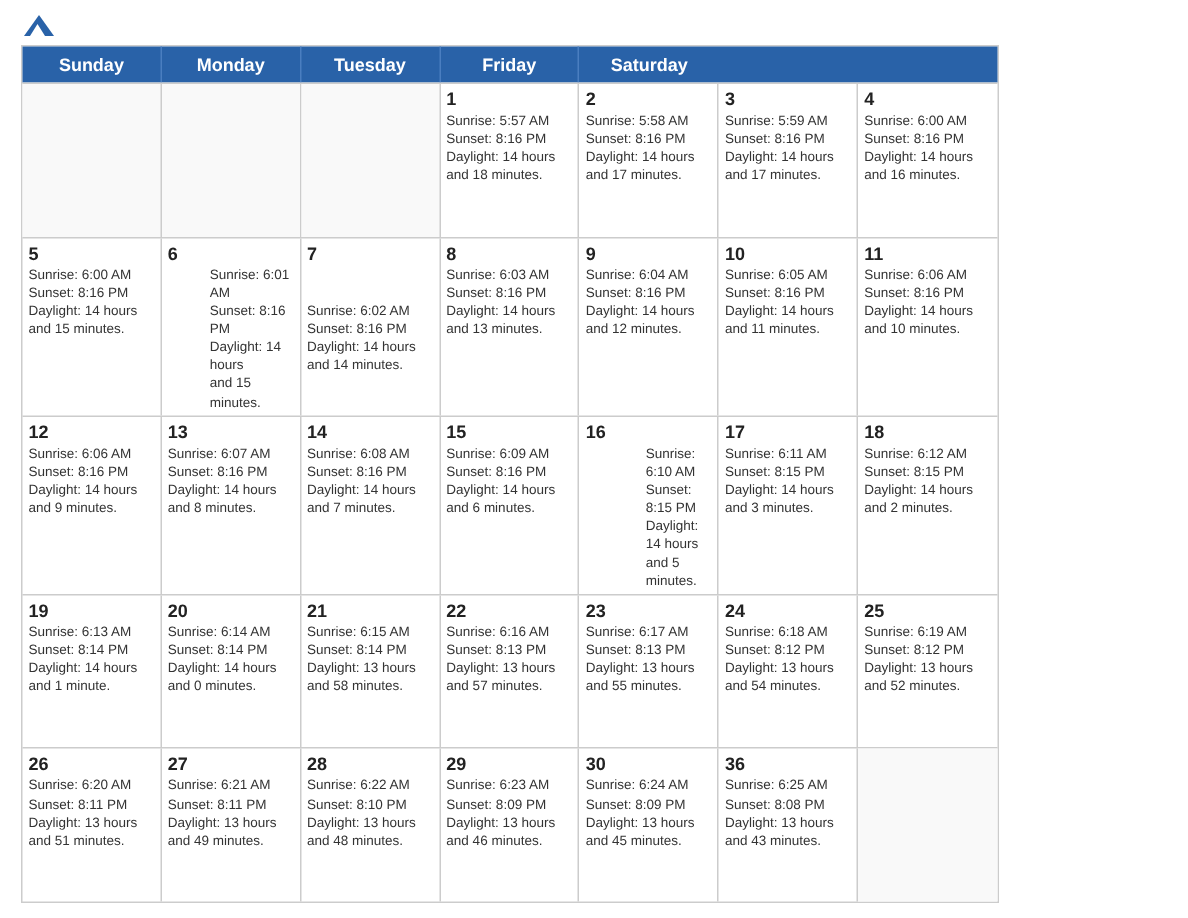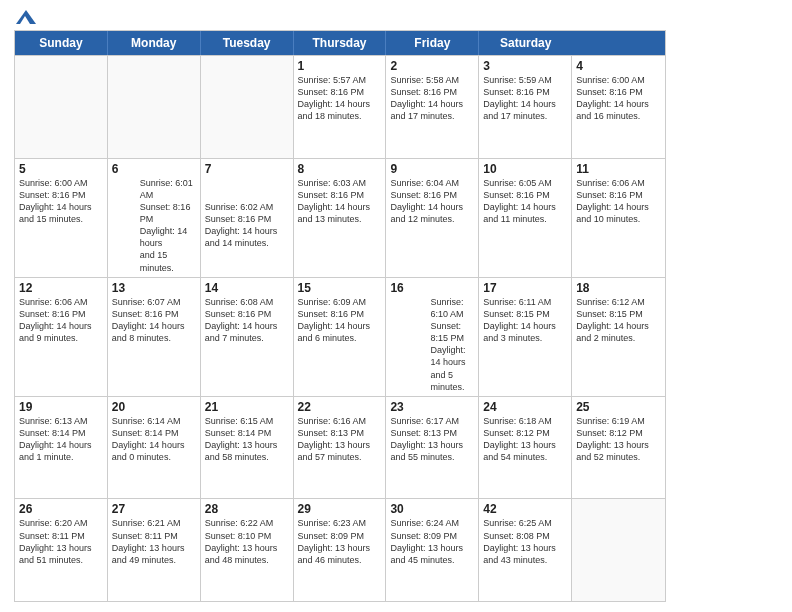--- a/index.html
+++ b/index.html
@@ -122,21 +122,20 @@
       <div class="month-title"></div>
       <div class="location"></div>
     </div>
   </div>
 
   <div class="calendar">
     <div class="cal-header" id="cal-header">
         <div class="cal-header-cell">Sunday</div>
         <div class="cal-header-cell">Monday</div>
         <div class="cal-header-cell">Tuesday</div>
-        <div class="cal-header-cell">Thursday</div>
         <div class="cal-header-cell">Friday</div>
         <div class="cal-header-cell">Saturday</div>
       </div>
     <div class="cal-body" id="cal-body">
         <div class="cal-row">
           <div class="cal-cell empty"></div>
           <div class="cal-cell empty"></div>
           <div class="cal-cell empty"></div>
           <div class="cal-cell">
             <div class="day-number">1</div>
@@ -350,21 +349,21 @@
 and 46 minutes.</div>
           </div>
           <div class="cal-cell">
             <div class="day-number">30</div>
             <div class="day-info" style="white-space: pre-line;">Sunrise: 6:24 AM
 Sunset: 8:09 PM
 Daylight: 13 hours
 and 45 minutes.</div>
           </div>
           <div class="cal-cell">
-            <div class="day-number">42</div>
+            <div class="day-number">36</div>
             <div class="day-info" style="white-space: pre-line;">Sunrise: 6:25 AM
 Sunset: 8:08 PM
 Daylight: 13 hours
 and 43 minutes.</div>
           </div>
           <div class="cal-cell empty"></div>
         </div>
       </div>
   </div>
 </div>

